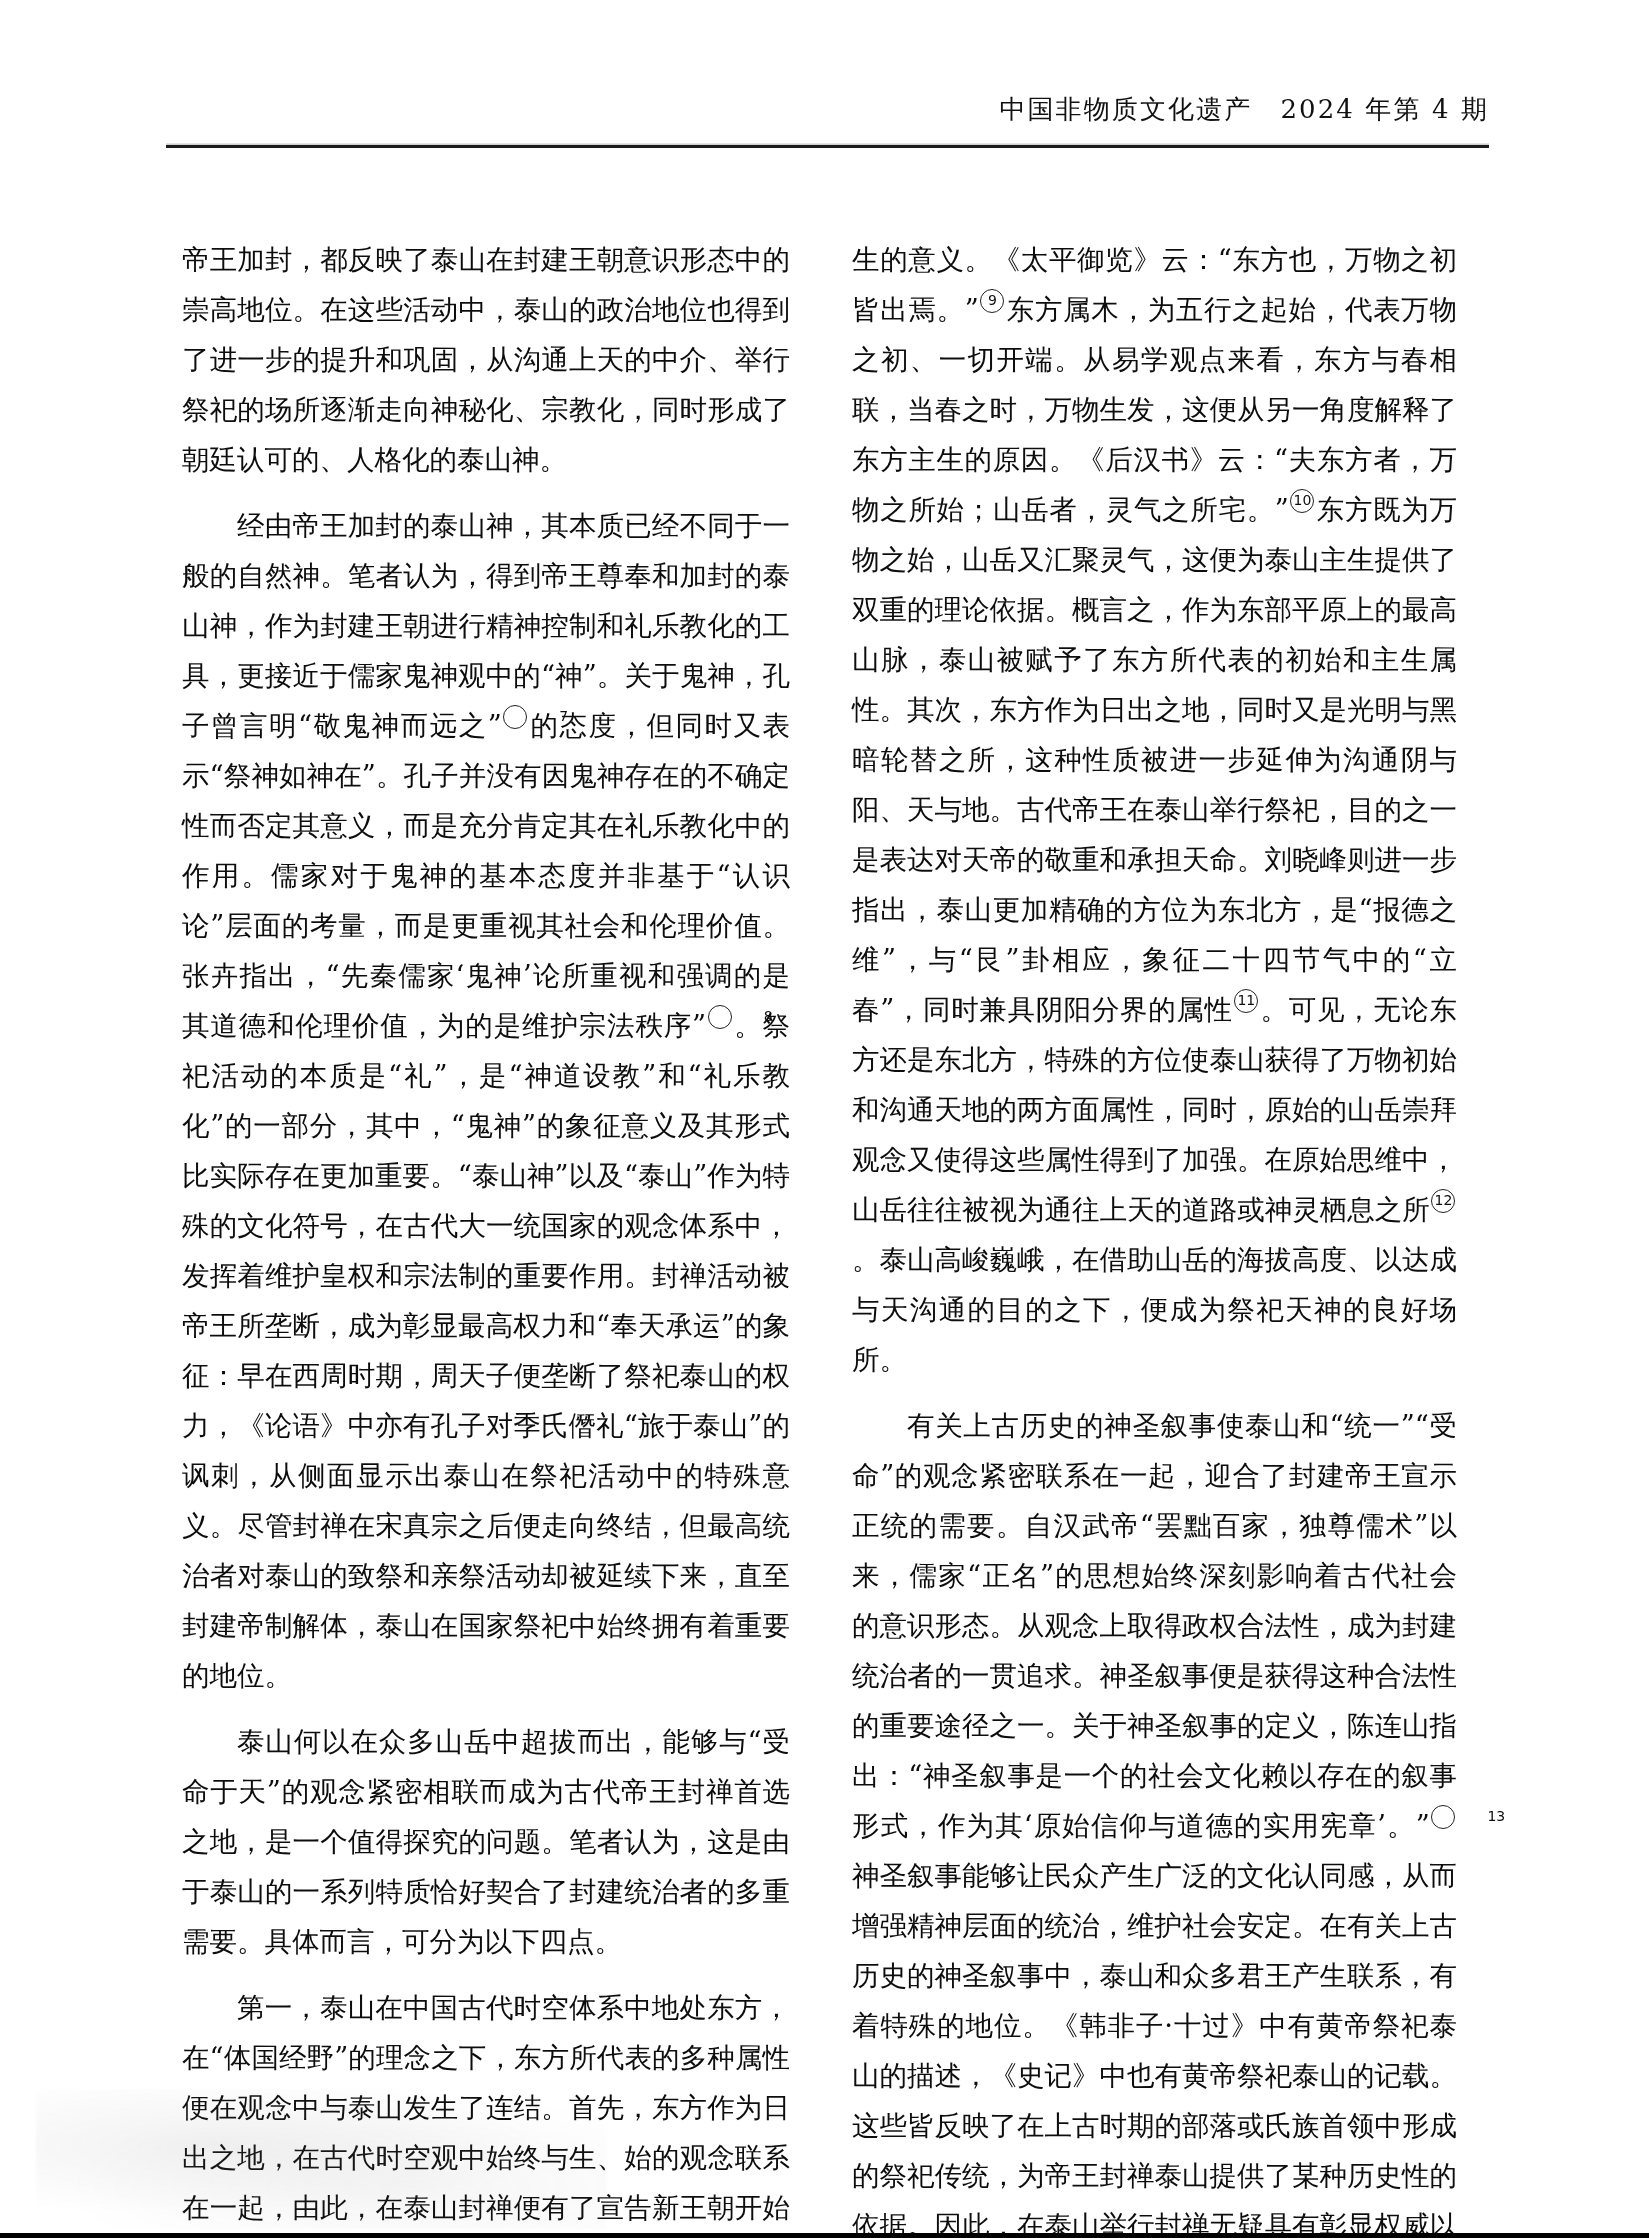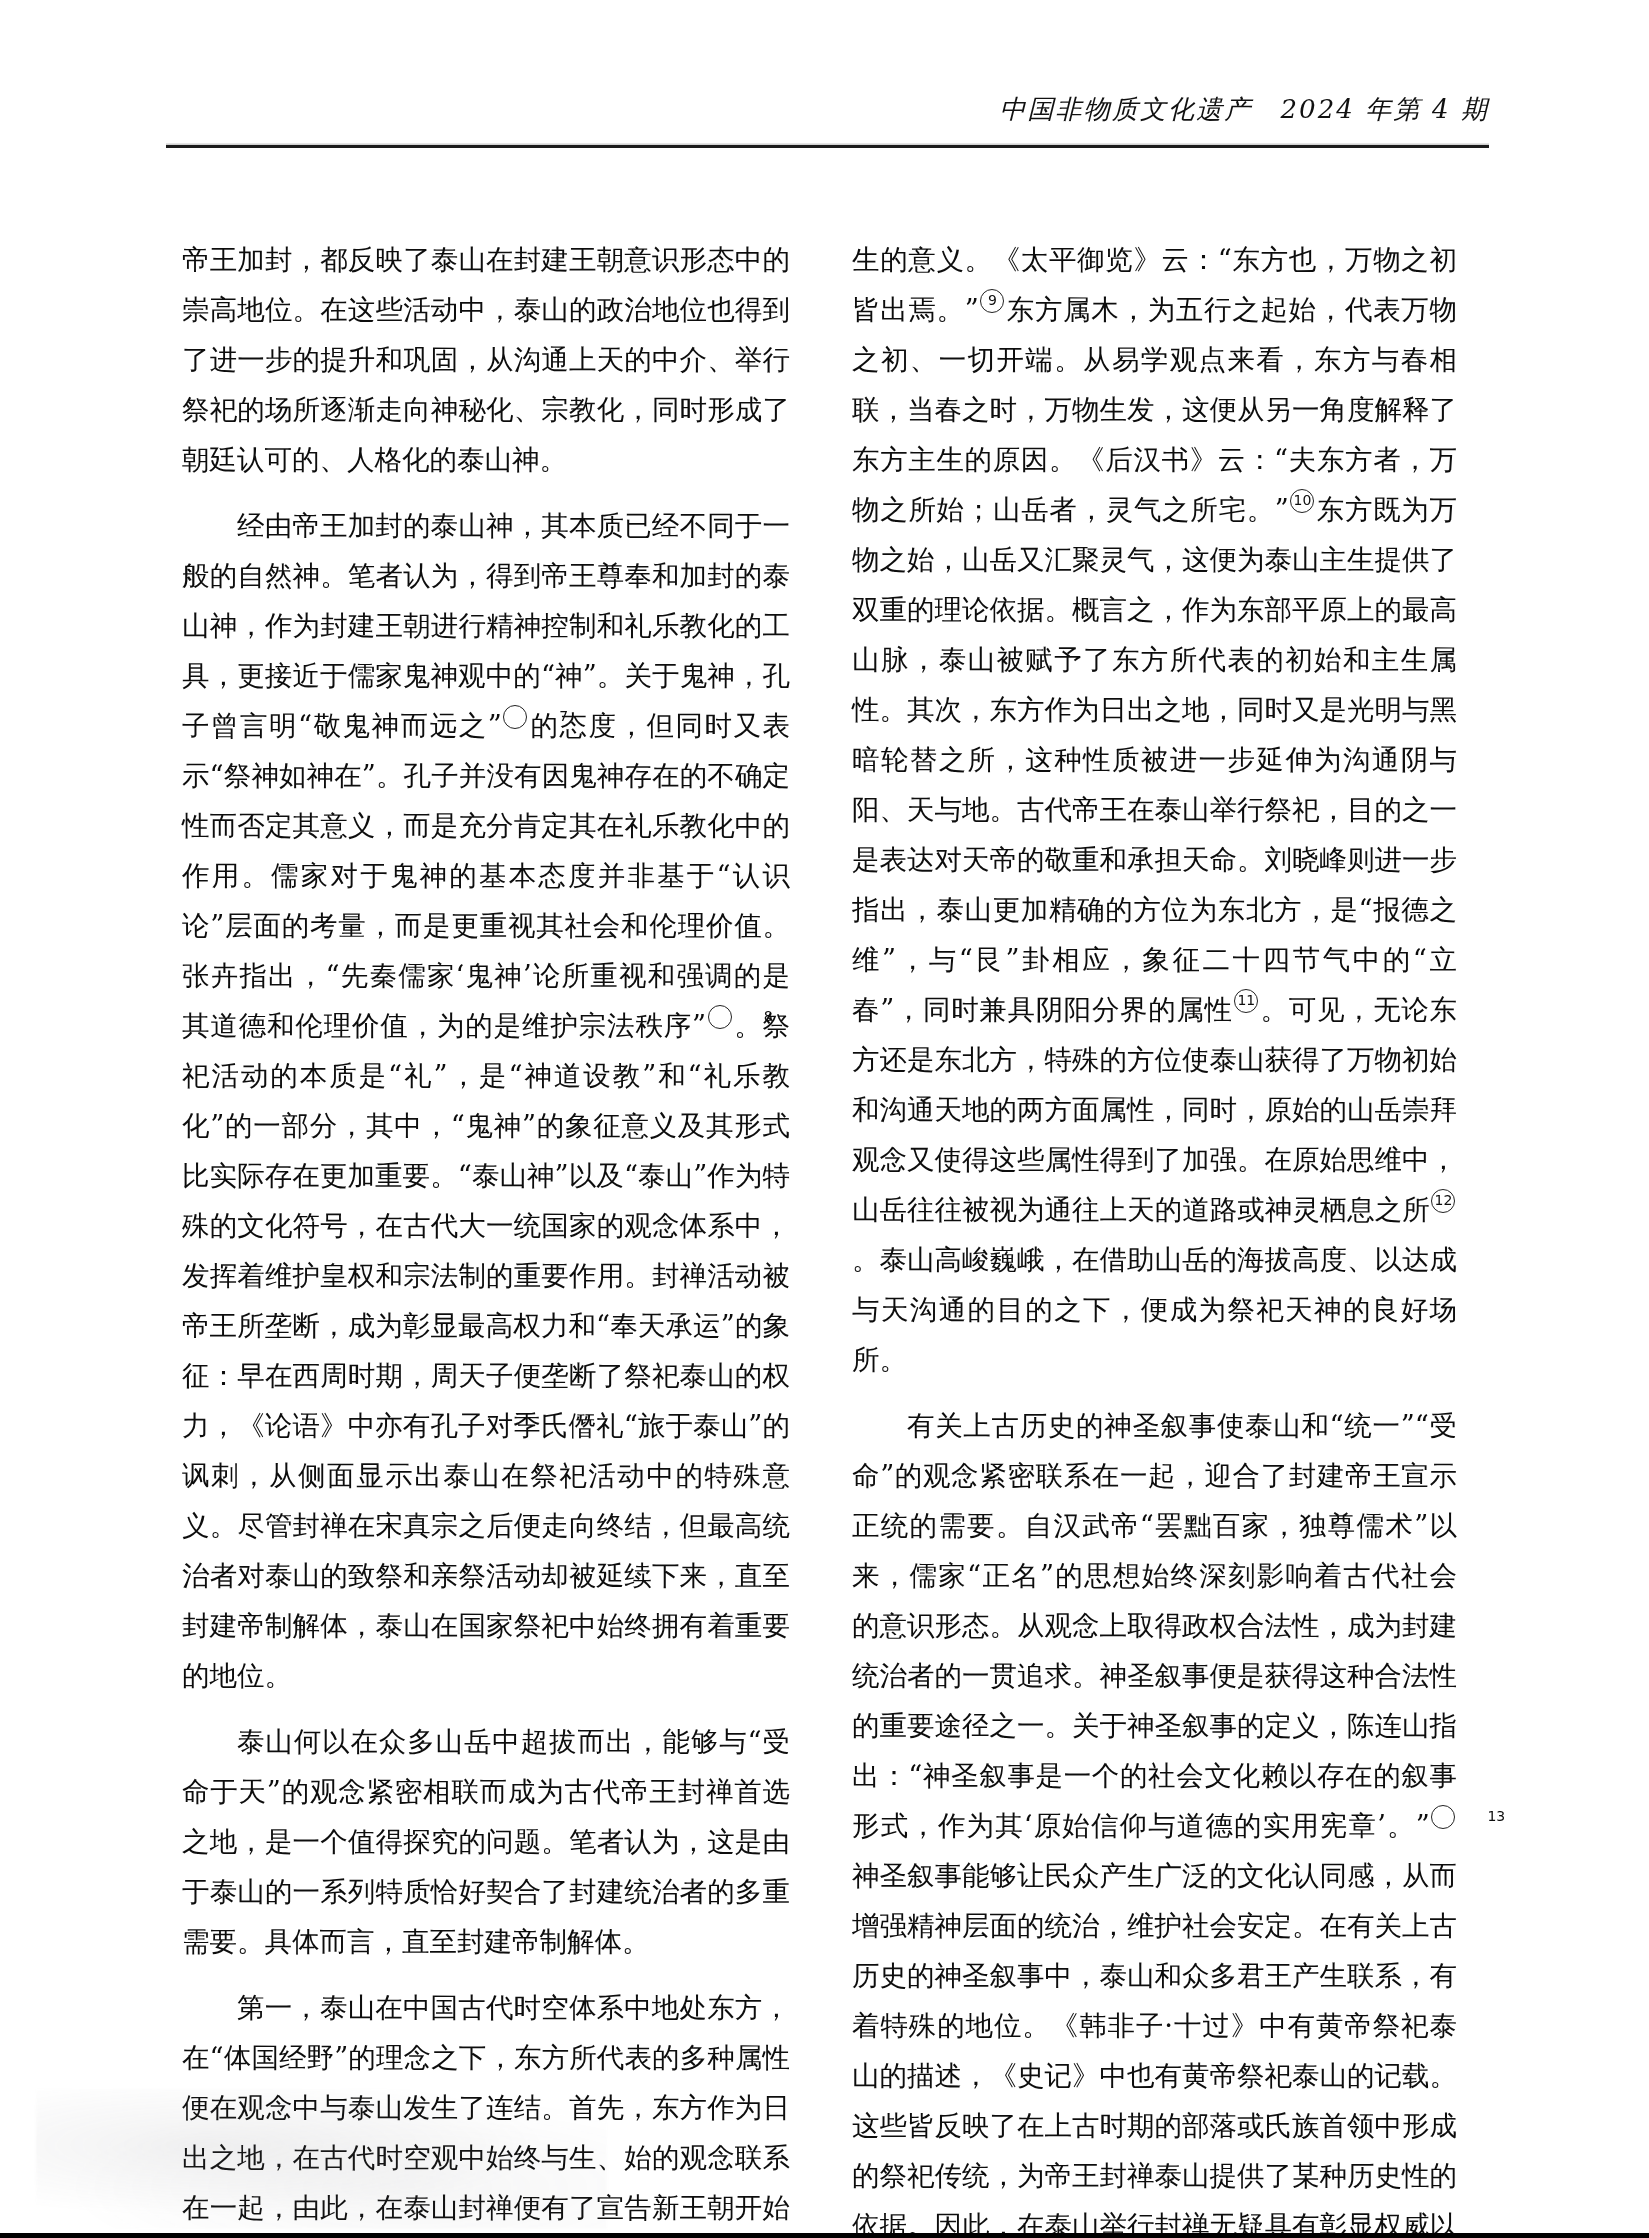--- a/index.html
+++ b/index.html
@@ -12,21 +12,20 @@
     color:#111111;
   }
   .journal-line{
     position:absolute;
     top:92px;
     right:161px;
     font-size:26px;
     letter-spacing:2.1px;
     color:#111111;
     white-space:nowrap;
-    font-style:italic;
   }
   .header-rule{
     position:absolute;
     left:166px;top:145px;
     width:1323px;height:3.1px;
     background:#1b1b1b;
     box-shadow:0 -1.6px 0 rgba(0,0,0,0.18);
   }
   .col{
     position:absolute;
@@ -74,21 +73,21 @@
 </head>
 <body>
 
 <div class="page">
   <div class="journal-line">中国非物质文化遗产　2024 年第 4 期</div>
   <div class="header-rule"></div>
 
   <div class="col col-left">
       <p class="para">帝王加封，都反映了泰山在封建王朝意识形态中的崇高地位。在这些活动中，泰山的政治地位也得到了进一步的提升和巩固，从沟通上天的中介、举行祭祀的场所逐渐走向神秘化、宗教化，同时形成了朝廷认可的、人格化的泰山神。</p>
       <p class="para indent">经由帝王加封的泰山神，其本质已经不同于一般的自然神。笔者认为，得到帝王尊奉和加封的泰山神，作为封建王朝进行精神控制和礼乐教化的工具，更接近于儒家鬼神观中的“神”。关于鬼神，孔子曾言明“敬鬼神而远之”<sup class="fnref">7</sup>的态度，但同时又表示“祭神如神在”。孔子并没有因鬼神存在的不确定性而否定其意义，而是充分肯定其在礼乐教化中的作用。儒家对于鬼神的基本态度并非基于“认识论”层面的考量，而是更重视其社会和伦理价值。张卉指出，“先秦儒家‘鬼神’论所重视和强调的是其道德和伦理价值，为的是维护宗法秩序”<sup class="fnref">8</sup>。祭祀活动的本质是“礼”，是“神道设教”和“礼乐教化”的一部分，其中，“鬼神”的象征意义及其形式比实际存在更加重要。“泰山神”以及“泰山”作为特殊的文化符号，在古代大一统国家的观念体系中，发挥着维护皇权和宗法制的重要作用。封禅活动被帝王所垄断，成为彰显最高权力和“奉天承运”的象征：早在西周时期，周天子便垄断了祭祀泰山的权力，《论语》中亦有孔子对季氏僭礼“旅于泰山”的讽刺，从侧面显示出泰山在祭祀活动中的特殊意义。尽管封禅在宋真宗之后便走向终结，但最高统治者对泰山的致祭和亲祭活动却被延续下来，直至封建帝制解体，泰山在国家祭祀中始终拥有着重要的地位。</p>
-      <p class="para indent">泰山何以在众多山岳中超拔而出，能够与“受命于天”的观念紧密相联而成为古代帝王封禅首选之地，是一个值得探究的问题。笔者认为，这是由于泰山的一系列特质恰好契合了封建统治者的多重需要。具体而言，直至封建帝制解体。</p>
+      <p class="para indent">泰山何以在众多山岳中超拔而出，能够与“受命于天”的观念紧密相联而成为古代帝王封禅首选之地，是一个值得探究的问题。笔者认为，这是由于泰山的一系列特质恰好契合了封建统治者的多重需要。具体而言，可分为以下四点。</p>
       <p class="para indent">第一，泰山在中国古代时空体系中地处东方，在“体国经野”的理念之下，东方所代表的多种属性便在观念中与泰山发生了连结。首先，东方作为日出之地，在古代时空观中始终与生、始的观念联系在一起，由此，在泰山封禅便有了宣告新王朝开始或新气象诞</p>
     </div>
 
   <div class="col col-right">
       <p class="para">生的意义。《太平御览》云：“东方也，万物之初皆出焉。”<sup class="fnref">9</sup>东方属木，为五行之起始，代表万物之初、一切开端。从易学观点来看，东方与春相联，当春之时，万物生发，这便从另一角度解释了东方主生的原因。《后汉书》云：“夫东方者，万物之所始；山岳者，灵气之所宅。”<sup class="fnref">10</sup>东方既为万物之始，山岳又汇聚灵气，这便为泰山主生提供了双重的理论依据。概言之，作为东部平原上的最高山脉，泰山被赋予了东方所代表的初始和主生属性。其次，东方作为日出之地，同时又是光明与黑暗轮替之所，这种性质被进一步延伸为沟通阴与阳、天与地。古代帝王在泰山举行祭祀，目的之一是表达对天帝的敬重和承担天命。刘晓峰则进一步指出，泰山更加精确的方位为东北方，是“报德之维”，与“艮”卦相应，象征二十四节气中的“立春”，同时兼具阴阳分界的属性<sup class="fnref">11</sup>。可见，无论东方还是东北方，特殊的方位使泰山获得了万物初始和沟通天地的两方面属性，同时，原始的山岳崇拜观念又使得这些属性得到了加强。在原始思维中，山岳往往被视为通往上天的道路或神灵栖息之所<sup class="fnref">12</sup>。泰山高峻巍峨，在借助山岳的海拔高度、以达成与天沟通的目的之下，便成为祭祀天神的良好场所。</p>
       <p class="para indent">有关上古历史的神圣叙事使泰山和“统一”“受命”的观念紧密联系在一起，迎合了封建帝王宣示正统的需要。自汉武帝“罢黜百家，独尊儒术”以来，儒家“正名”的思想始终深刻影响着古代社会的意识形态。从观念上取得政权合法性，成为封建统治者的一贯追求。神圣叙事便是获得这种合法性的重要途径之一。关于神圣叙事的定义，陈连山指出：“神圣叙事是一个的社会文化赖以存在的叙事形式，作为其‘原始信仰与道德的实用宪章’。”<sup class="fnref">13</sup>神圣叙事能够让民众产生广泛的文化认同感，从而增强精神层面的统治，维护社会安定。在有关上古历史的神圣叙事中，泰山和众多君王产生联系，有着特殊的地位。《韩非子·十过》中有黄帝祭祀泰山的描述，《史记》中也有黄帝祭祀泰山的记载。这些皆反映了在上古时期的部落或氏族首领中形成的祭祀传统，为帝王封禅泰山提供了某种历史性的依据。因此，在泰山举行封禅无疑具有彰显权威以及宣誓和延续“正统性”的意义。</p>
     </div>
 
   <div class="watermark"></div>
   <div class="bottom-edge-bar"></div>

